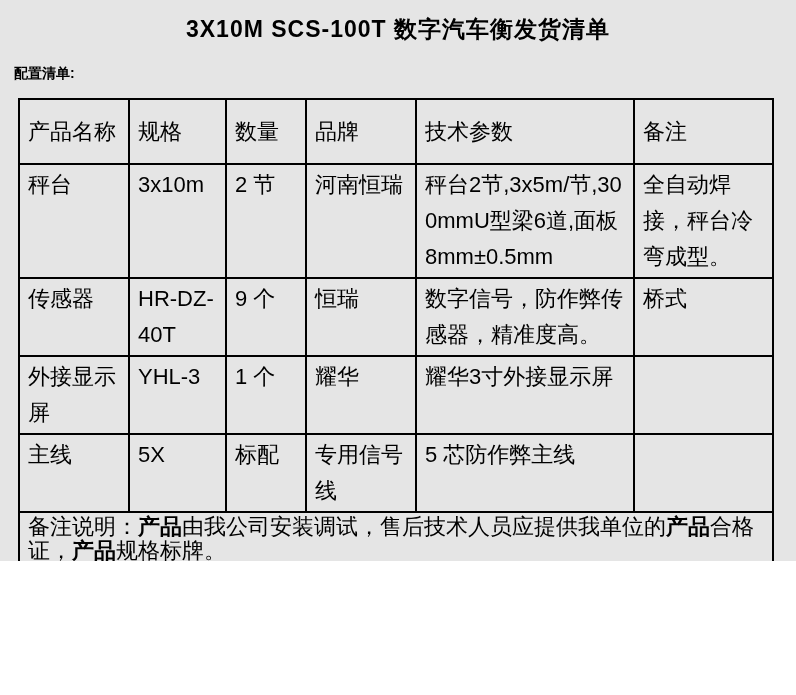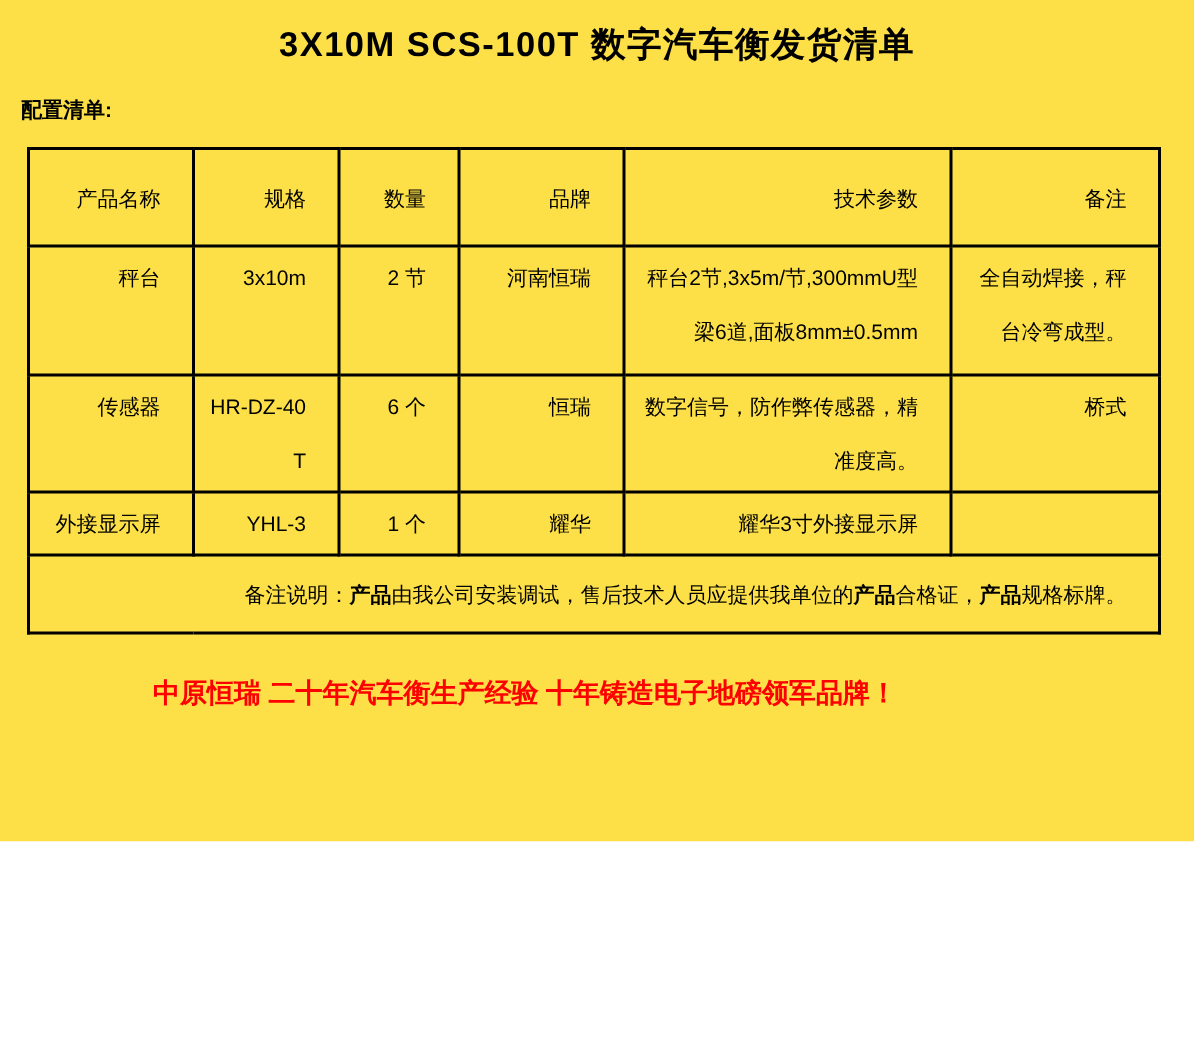--- a/index.html
+++ b/index.html
@@ -6,21 +6,21 @@
     margin: 0;
     padding: 0;
     background: #ffffff;
     color: #000000;
     font-family: "Liberation Sans", sans-serif;
   }
   .page {
     position: relative;
     width: 796px;
     height: 561px;
-    background: #fde047;
+    background: #e5e5e5;
     overflow: hidden;
   }
   .title {
     margin: 14px 0 0 0;
     text-align: center;
     font-size: 23px;
     font-weight: bold;
     letter-spacing: 1px;
     line-height: 30px;
   }
@@ -32,24 +32,24 @@
   }
   table.config-table {
     border-collapse: collapse;
     table-layout: fixed;
     width: 754px;
     margin: 13px 0 0 18px;
   }
   .config-table th,
   .config-table td {
     border: 2px solid #000000;
-    font-size: 14px;
+    font-size: 22px;
     font-weight: normal;
-    text-align: right;
-    padding: 2px 21px 2px 8px;
+    text-align: left;
+    padding: 2px 5px 2px 8px;
     line-height: 36px;
     vertical-align: top;
     word-break: break-all;
     overflow: hidden;
   }
   .config-table thead th {
     vertical-align: middle;
     line-height: 24px;
   }
   tr.h-header { height: 65px; }
@@ -105,31 +105,39 @@
         <td>秤台</td>
         <td>3x10m</td>
         <td>2 节</td>
         <td>河南恒瑞</td>
         <td>秤台2节,3x5m/节,300mmU型梁6道,面板8mm±0.5mm</td>
         <td>全自动焊接，秤台冷弯成型。</td>
       </tr>
       <tr class="h-r1">
         <td>传感器</td>
         <td>HR-DZ-40T</td>
-        <td>6 个</td>
+        <td>9 个</td>
         <td>恒瑞</td>
         <td>数字信号，防作弊传感器，精准度高。</td>
         <td>桥式</td>
       </tr>
       <tr class="h-r4">
         <td>外接显示屏</td>
         <td>YHL-3</td>
         <td>1 个</td>
         <td>耀华</td>
         <td>耀华3寸外接显示屏</td>
+        <td></td>
+      </tr>
+      <tr class="h-r5">
+        <td>主线</td>
+        <td>5X</td>
+        <td>标配</td>
+        <td>专用信号线</td>
+        <td>5 芯防作弊主线</td>
         <td></td>
       </tr>
       <tr class="h-remark">
         <td class="remark-cell" colspan="6"><span>备注说明：</span><span class="b">产品</span><span>由我公司安装调试，售后技术人员应提供我单位的</span><span class="b">产品</span><span>合格证，</span><span class="b">产品</span><span>规格标牌。</span></td>
       </tr>
     </tbody>
   </table>
 
   <div class="footer" style="color: rgb(255, 0, 0);">中原恒瑞 二十年汽车衡生产经验 十年铸造电子地磅领军品牌！</div>
 

